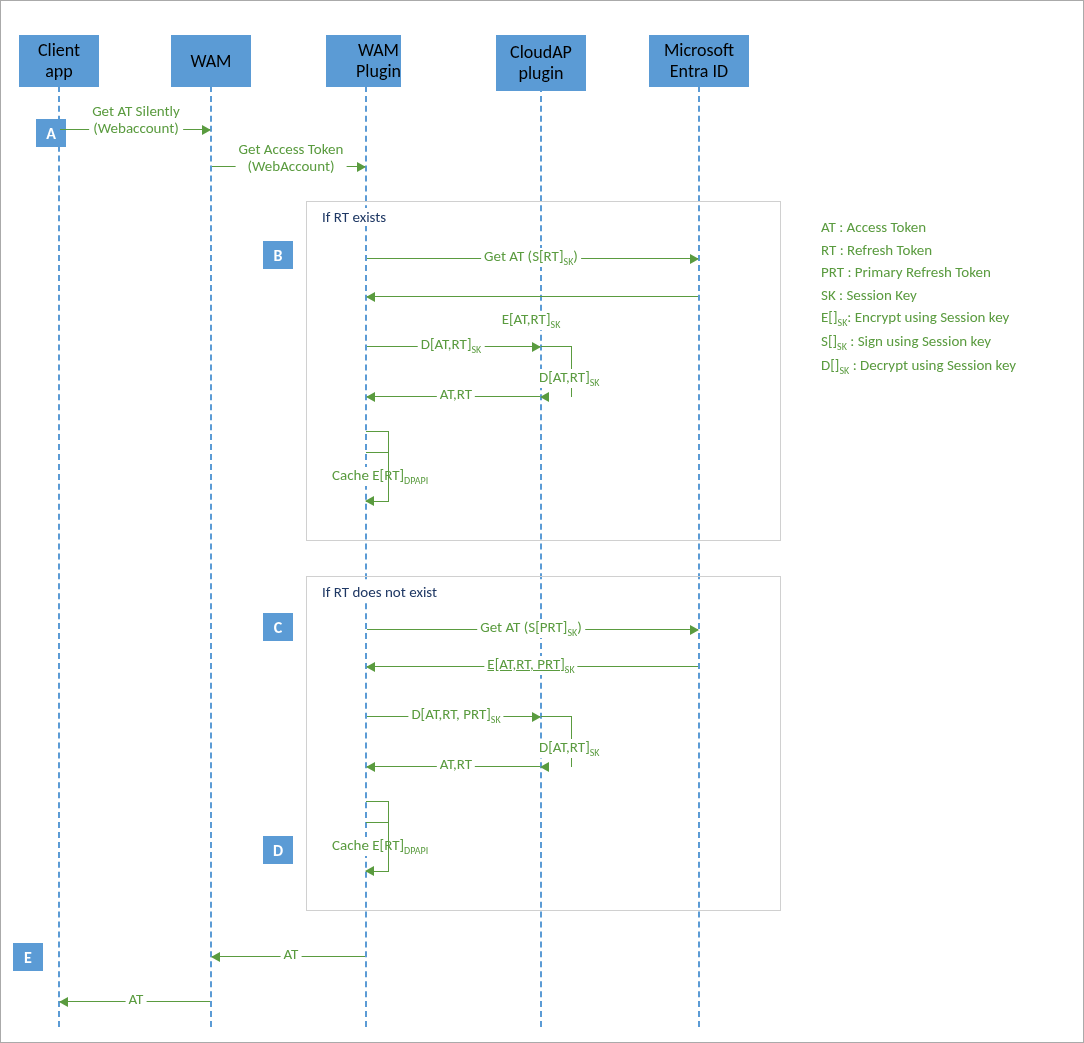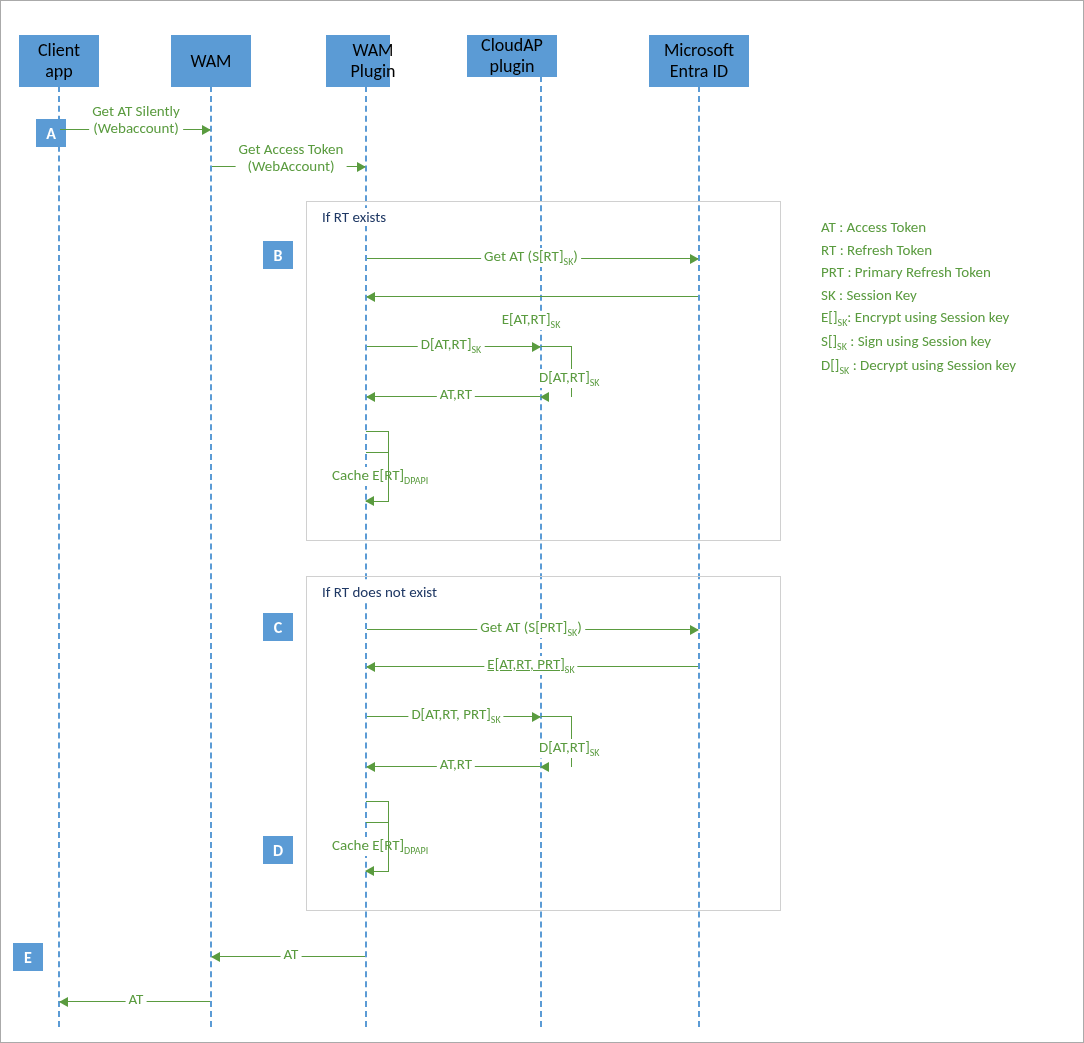--- a/index.html
+++ b/index.html
@@ -135,22 +135,22 @@
   }
   .legend sub { font-size: 10px; }
 </style>
 </head>
 <body>
 
 <div class="frame">
 
   <div class="participant" style="left:18px;width:80px;height:52px;">Client app</div>
   <div class="participant" style="left:170px;width:80px;height:52px;text-align:center;">WAM</div>
-  <div class="participant" style="left:325px;width:64px;height:52px;padding-left:36px;">WAM Plugin</div>
-  <div class="participant" style="left:466px;width:90px;height:42px;">CloudAP plugin</div>
+  <div class="participant" style="left:325px;width:75px;height:52px;padding-left:36px;">WAM Plugin</div>
+  <div class="participant" style="left:495px;width:90px;height:56px;">CloudAP plugin</div>
   <div class="participant" style="left:648px;width:100px;height:52px;">Microsoft Entra ID</div>
 
   <div class="lifeline" style="left:57px;"></div>
   <div class="lifeline" style="left:209px;"></div>
   <div class="lifeline" style="left:364px;"></div>
   <div class="lifeline" style="left:539px;"></div>
   <div class="lifeline" style="left:697px;"></div>
 
   <div class="step" style="left:35px;top:118px;">A</div>
   <div class="arrow right" style="left:59px;width:150px;top:128px;"></div>

